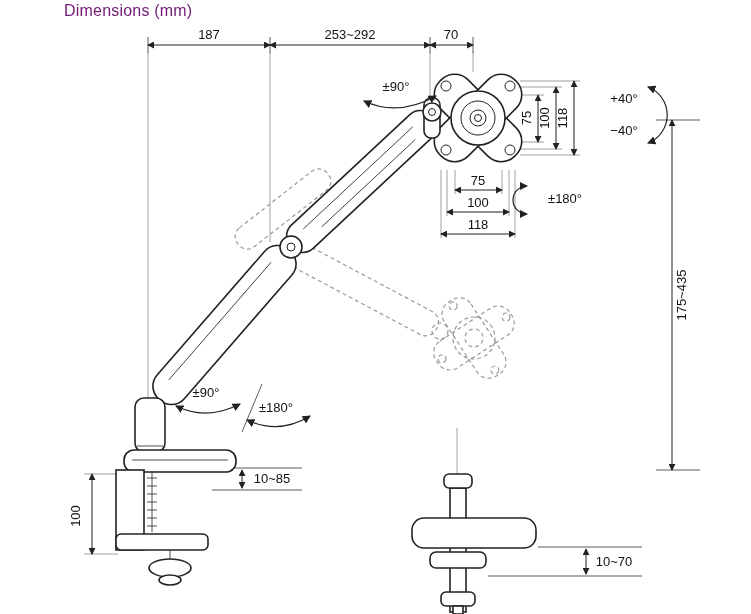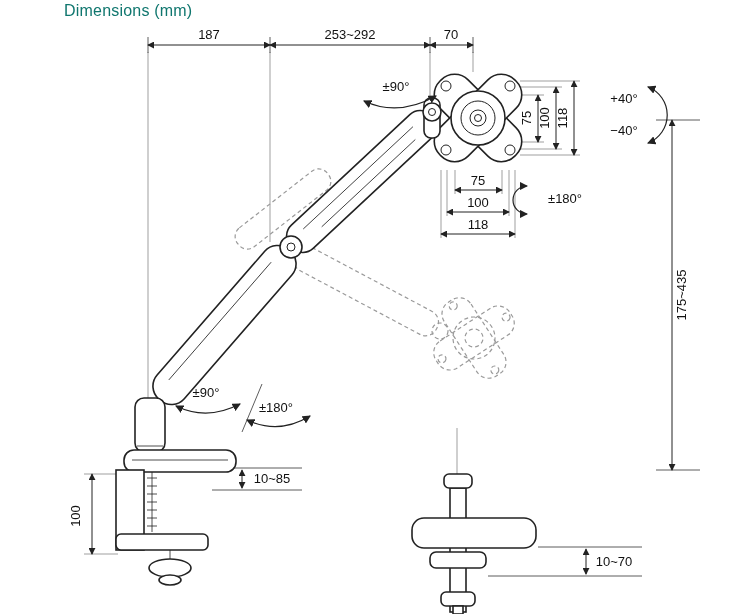--- a/index.html
+++ b/index.html
@@ -1,18 +1,18 @@
 <!DOCTYPE html>
 <html><head>
 <meta charset="utf-8">
 <style>
   html,body{margin:0;padding:0;background:#fff;}
   .stage{position:relative;width:751px;height:614px;background:#fff;overflow:hidden;
          font-family:"Liberation Sans",sans-serif;}
-  .title{position:absolute;left:64px;top:2px;font-size:16px;font-weight:500;color:#0f766e;
+  .title{position:absolute;left:64px;top:2px;font-size:16px;font-weight:500;color:#701a75;
          letter-spacing:.2px;}
   svg{position:absolute;left:0;top:0;}
   .dl{stroke:#222;stroke-width:1;fill:none;}
   .thin{stroke:#333;stroke-width:.8;fill:none;}
   .ext{stroke:#777;stroke-width:.7;fill:none;}
   .part{fill:#fff;stroke:#222;stroke-width:1.6;}
   .partthin{fill:#fff;stroke:#222;stroke-width:1;}
   .detail{stroke:#222;stroke-width:.8;fill:none;}
   .ghost{fill:none;stroke:#9a9a9a;stroke-width:1.2;stroke-dasharray:4 3;}
   .arc{stroke:#222;stroke-width:1.2;fill:none;}

